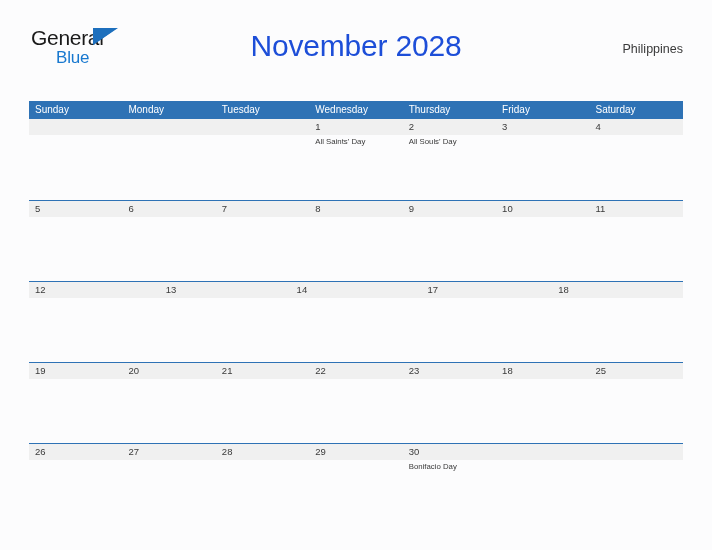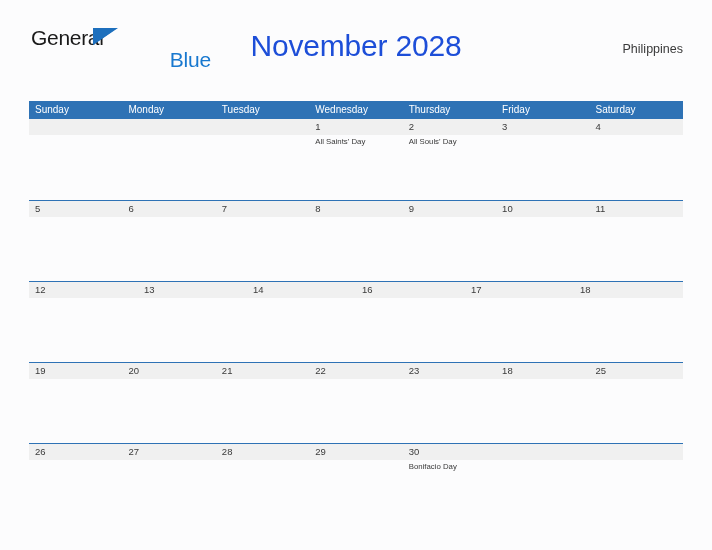--- a/index.html
+++ b/index.html
@@ -50,25 +50,24 @@
     position: absolute;
     left: 62px;
     top: 1px;
     width: 26px;
     height: 17px;
   }
   .brand-row2 {
     display: block;
     margin-top: 1px;
     margin-left: 25px;
-    font-size: 21px;
+    font-size: 17px;
     letter-spacing: -0.2px;
     color: #1878cf;
     white-space: nowrap;
-    text-align: right;
   }
 
   .cal-title {
     position: absolute;
     left: 0;
     right: 0;
     top: 6px;
     text-align: center;
     font-size: 30px;
     font-weight: normal;
@@ -274,24 +273,20 @@
             </div>
             <div class="day">
               <div class="day-number">13</div>
               <div class="day-events"></div>
             </div>
             <div class="day">
               <div class="day-number">14</div>
               <div class="day-events"></div>
             </div>
             <div class="day">
-              <div class="day-number">16</div>
-              <div class="day-events"></div>
-            </div>
-            <div class="day">
               <div class="day-number">17</div>
               <div class="day-events"></div>
             </div>
             <div class="day">
               <div class="day-number">18</div>
               <div class="day-events"></div>
             </div>
           </div>
         </div>
         <div class="week">

